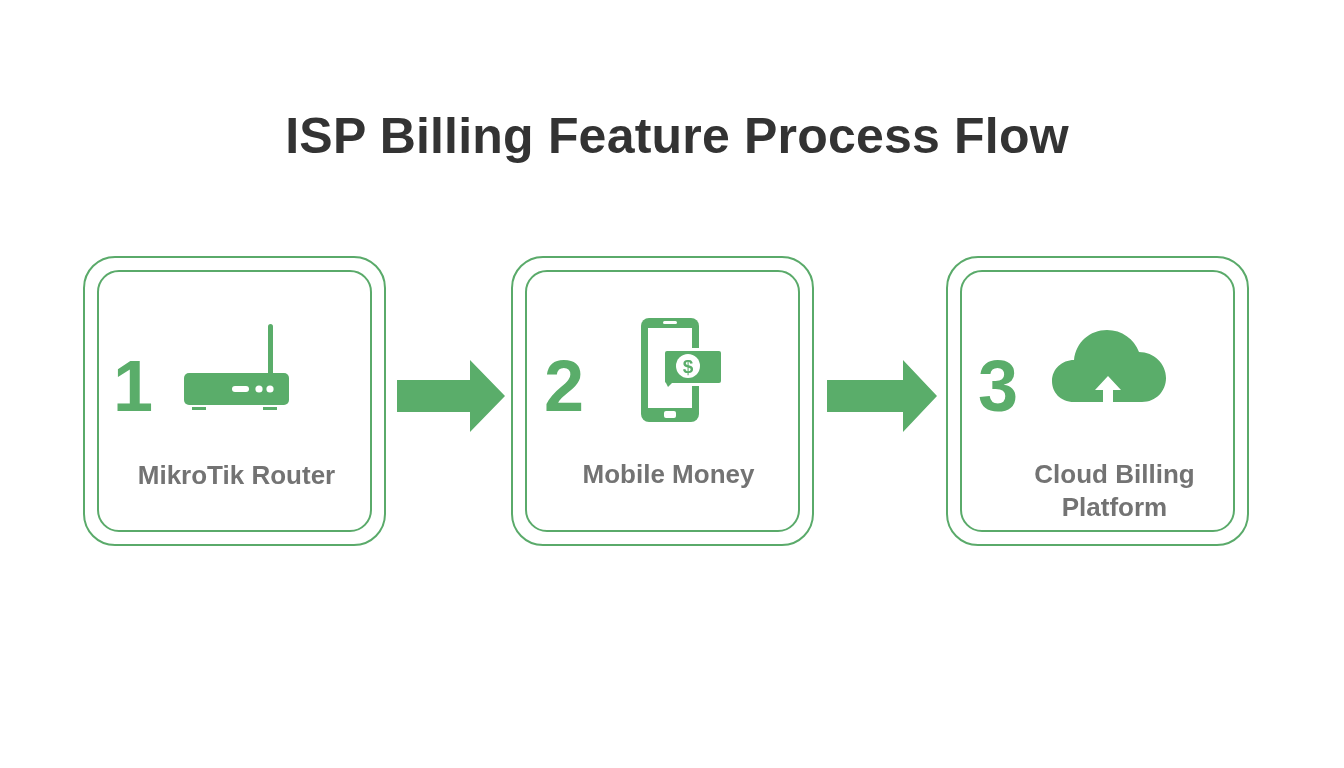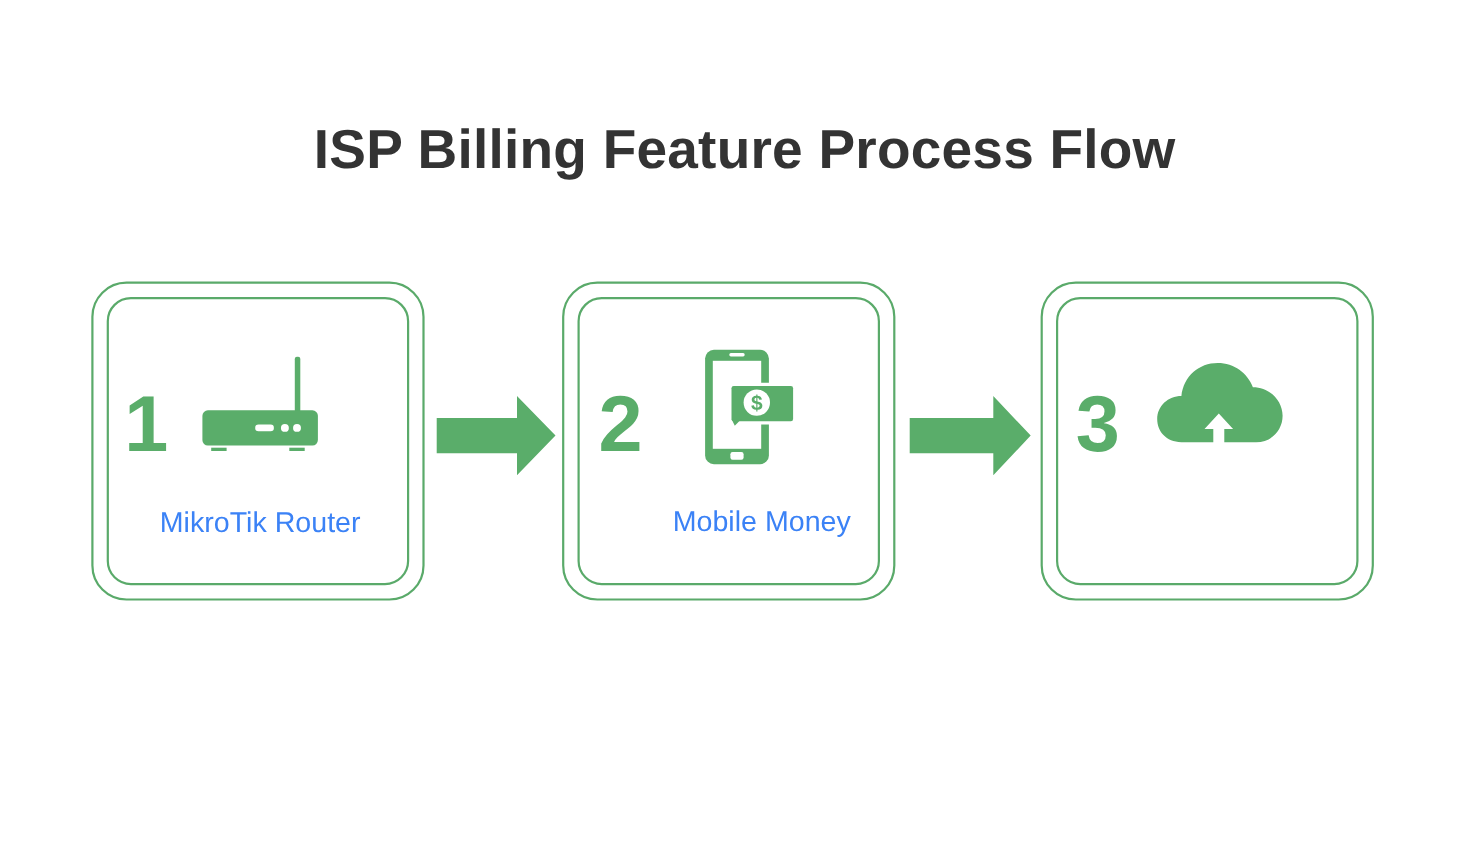--- a/index.html
+++ b/index.html
@@ -52,22 +52,22 @@
       font-weight: bold;
       color: #5aad6a;
       line-height: 72px;
     }
     .step-icon {
       position: absolute;
     }
     .step-label {
       position: absolute;
       font-size: 26px;
-      font-weight: normal;
-      color: #3b82f6;
+      font-weight: bold;
+      color: #737373;
       text-align: center;
       line-height: 33px;
     }
     .arrow {
       position: absolute;
     }
   </style>
 </head>
 <body>
 
@@ -103,29 +103,33 @@
     <rect x="10" y="13" width="44" height="80" fill="#ffffff"></rect>
     <rect x="25" y="6" width="14" height="3" rx="1.5" fill="#ffffff"></rect>
     <rect x="26" y="96" width="12" height="7" rx="2" fill="#ffffff"></rect>
 
     <rect x="24" y="33" width="62" height="38" rx="3" fill="#ffffff"></rect>
     <rect x="27" y="36" width="56" height="32" rx="2" fill="#5aad6a"></rect>
     <path d="M27 66 L36 66 L30 72 Z" fill="#5aad6a"></path>
     <circle cx="50" cy="51" r="12" fill="#ffffff"></circle>
     <text x="50" y="58" text-anchor="middle" font-family="Liberation Sans, sans-serif" font-size="19" font-weight="bold" fill="#5aad6a">$</text>
   </svg>
-  <div class="step-label" style="left:28px; width:303px; top:200px;">
+  <div class="step-label" style="left:4px; width:303px; top:200px;">
     <div>Mobile Money</div>
   </div>
 </div>
 
 <svg class="arrow" style="left:826px; top:359px;" width="112" height="74" viewBox="0 0 112 74">
   <polygon points="1,21 77,21 77,1 111,37 77,73 77,53 1,53" fill="#5aad6a"></polygon>
 </svg>
 
 <div class="step" style="left:946px;">
   <div class="inner"></div>
   <div class="step-number" style="left:30px; top:92px;">3</div>
   <svg class="step-icon" style="left:102px; top:70px;" width="118" height="76" viewBox="0 0 118 76">
     <path d="M24 74 C10 74 2 64 2 53 C2 41 12 32 24 32 C26 14 40 2 57 2 C72 2 84 11 89 24 C104 24 116 36 116 50 C116 63 106 74 92 74 Z" fill="#5aad6a"></path>
     <polygon points="58,48 45,62 53,62 53,76 63,76 63,62 71,62" fill="#ffffff"></polygon>
   </svg>
+  <div class="step-label" style="left:15px; width:303px; top:200px;">
+    <div>Cloud Billing</div>
+    <div>Platform</div>
+  </div>
 </div>
 
 </body></html>

